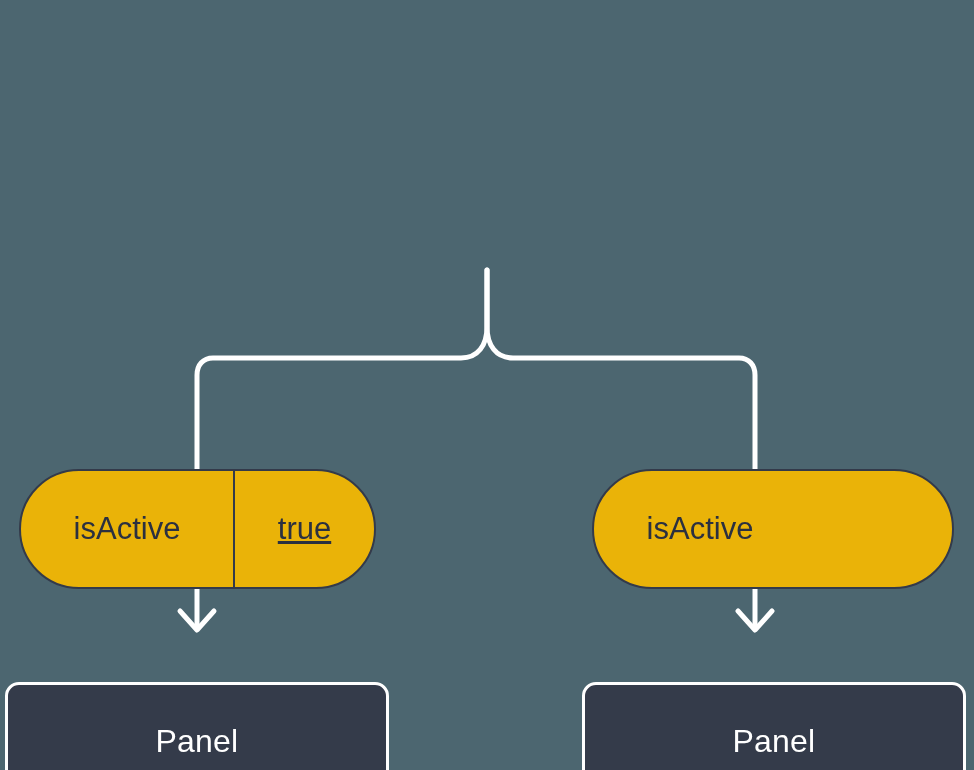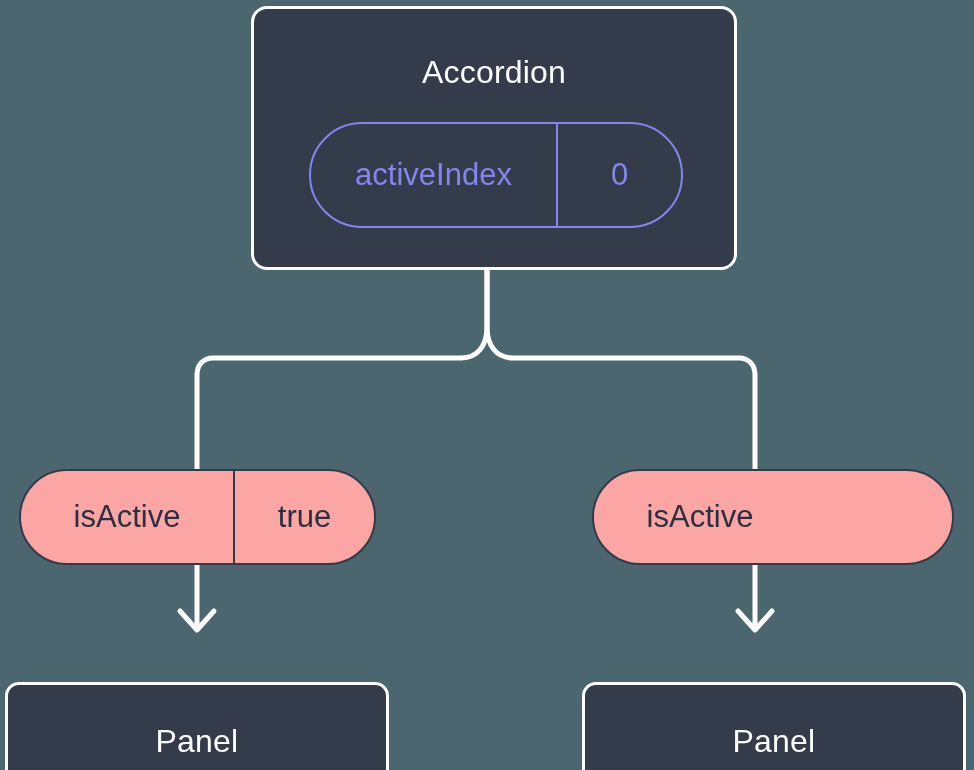--- a/index.html
+++ b/index.html
@@ -92,30 +92,30 @@
   }
   #activeindex-pill .seg { color: #8287ec; }
   #activeindex-pill .seg-key { flex: 0 0 245px; }
   #activeindex-pill .seg-val {
     flex: 1 1 auto;
     border-left: 2px solid #8287ec;
   }
 
   
   .pill-filled {
-    background: #fca5a5;
+    background: #eab308;
     border: 2px solid #333a4a;
-    height: 96px;
+    height: 120px;
   }
   .pill-filled .seg { color: #2b3040; }
   .pill-filled .seg-val { border-left: 2px solid #333a4a; }
 
   #pill-true  { left: 19px;  top: 469px; width: 357px; }
   #pill-true  .seg-key { flex: 0 0 212px; }
-  #pill-true  .seg-val { flex: 1 1 auto; }
+  #pill-true  .seg-val { flex: 1 1 auto; text-decoration: underline; }
 
   #pill-false { left: 592px; top: 469px; width: 362px; }
   #pill-false .seg-key { flex: 0 0 212px; }
   #pill-false .seg-val { flex: 1 1 auto; }
 </style>
 </head>
 <body>
 
 <div id="stage">
 
@@ -132,28 +132,20 @@
              C749 358 755 365 755 375
              L755 470" fill="none" stroke="#ffffff" stroke-width="5" stroke-linecap="round" stroke-linejoin="round"></path>
 
     <path d="M197 565 L197 628" fill="none" stroke="#ffffff" stroke-width="5" stroke-linecap="butt"></path>
     <path d="M180 611 L197 630 L214 611" fill="none" stroke="#ffffff" stroke-width="5" stroke-linecap="round" stroke-linejoin="round"></path>
 
     <path d="M755 565 L755 628" fill="none" stroke="#ffffff" stroke-width="5" stroke-linecap="butt"></path>
     <path d="M738 611 L755 630 L772 611" fill="none" stroke="#ffffff" stroke-width="5" stroke-linecap="round" stroke-linejoin="round"></path>
   </svg>
 
-  <div id="accordion-node" class="node">
-    <div class="node-title">Accordion</div>
-
-    <div id="activeindex-pill" class="pill">
-      <div class="seg seg-key">activeIndex</div>
-      <div class="seg seg-val">0</div>
-    </div>
-  </div>
 
   <div id="pill-true" class="pill pill-filled">
     <div class="seg seg-key">isActive</div>
     <div class="seg seg-val">true</div>
   </div>
 
   <div id="pill-false" class="pill pill-filled">
     <div class="seg seg-key">isActive</div>
   </div>
 

